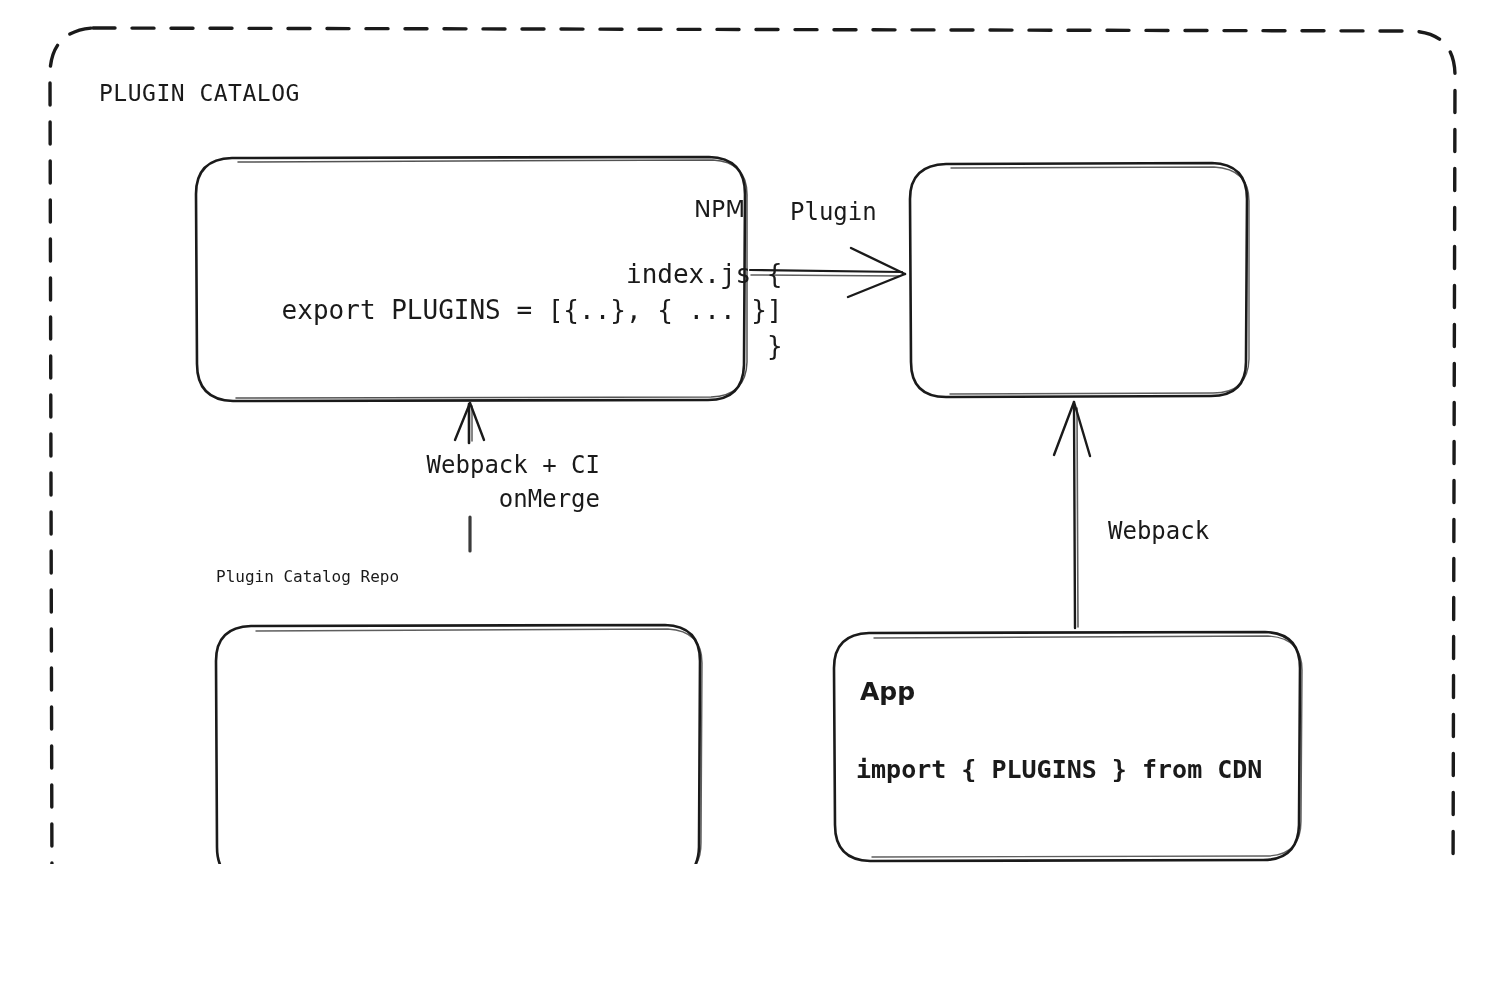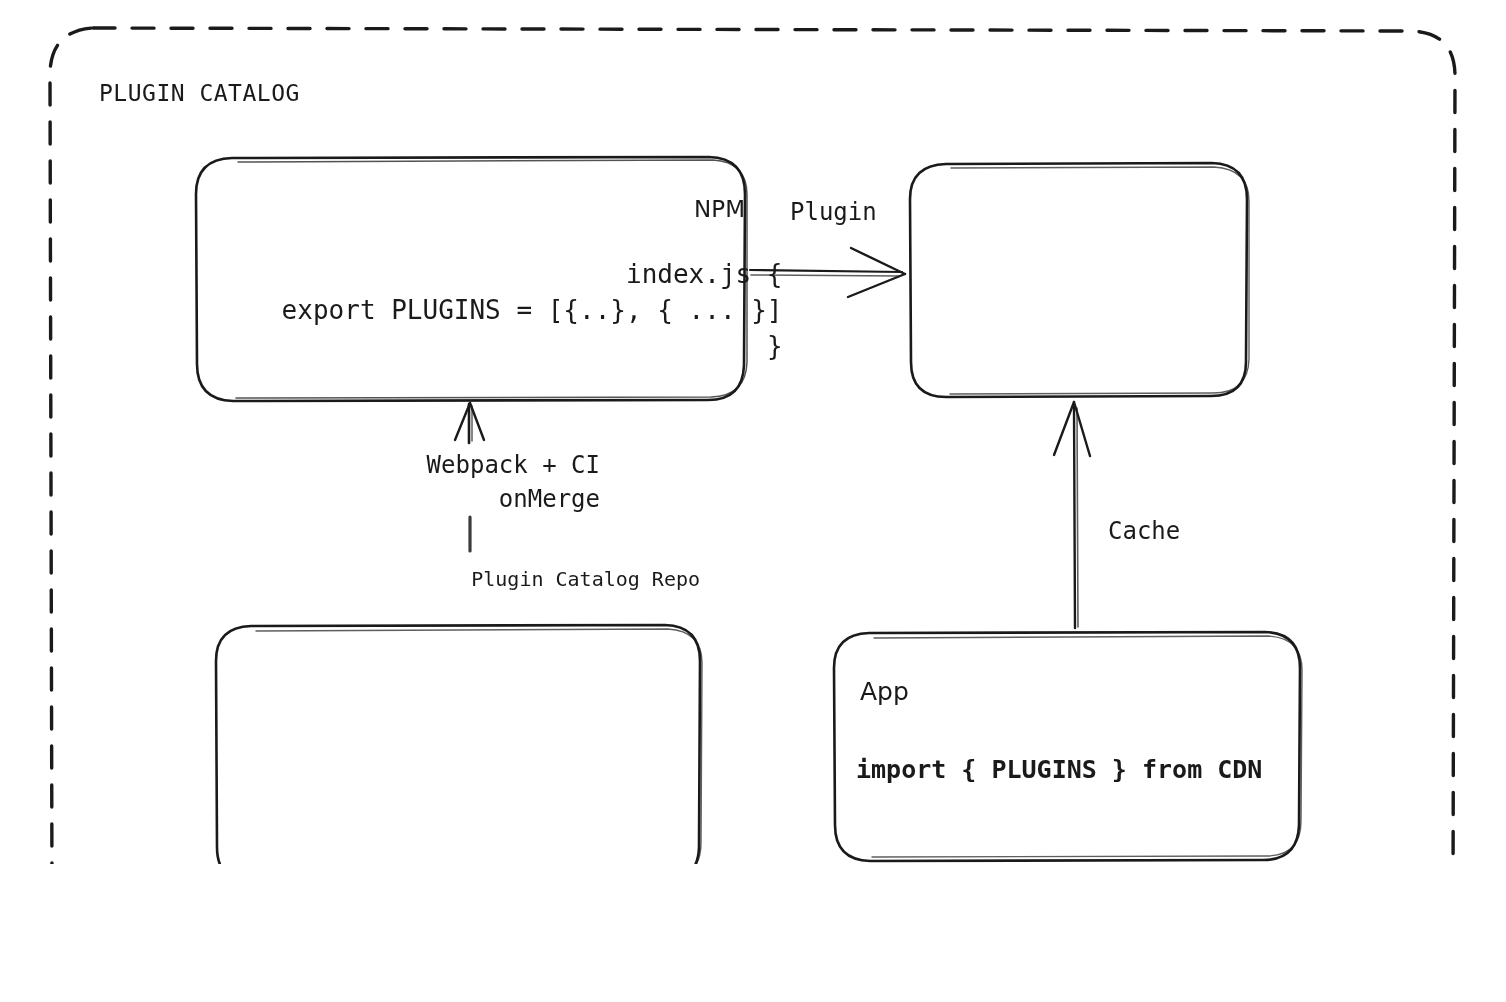--- a/index.html
+++ b/index.html
@@ -65,35 +65,36 @@
     width: 337px;
     text-align: center;
     font-size: 24px;
   }
 
   
   #repo-caption {
     left: 216px;
     top: 569px;
     width: 484px;
-    text-align: right;
-    font-size: 20px;
+    text-align: left;
+    font-size: 16px;
   }
   #repo-code {
     left: 222px;
     top: 710px;
     font-size: 26px;
     line-height: 32px;
   }
 
   
   #app-title {
     left: 860px;
     top: 679px;
     font-size: 25px;
+    font-weight: bold;
   }
   #app-code {
     left: 856px;
     top: 738px;
     font-size: 25px;
     line-height: 64px;
     font-weight: bold;
   }
 
   
@@ -189,15 +190,15 @@
 
   <div class="txt" id="app-code">import { PLUGINS } from CDN
 
 PLUGINS.forEach {}</div>
 
   <div class="txt" id="label-cache">Plugin</div>
 
   <div class="txt" id="label-webpack">Webpack + CI
 onMerge</div>
 
-  <div class="txt" id="label-import">Cache</div>
+  <div class="txt" id="label-import">Webpack</div>
 
 </div>
 
 </body></html>

